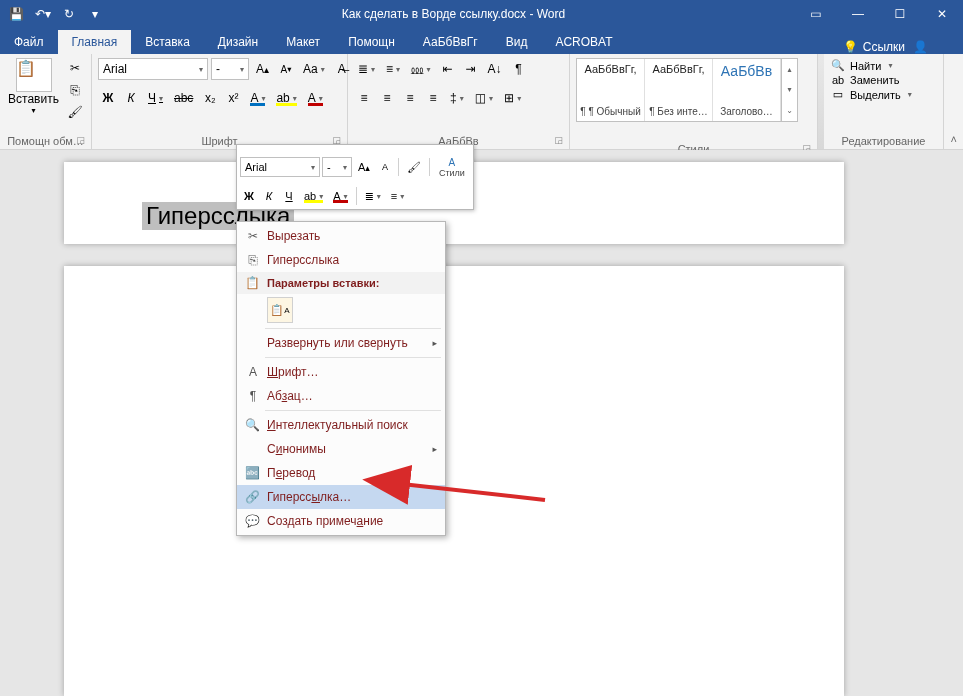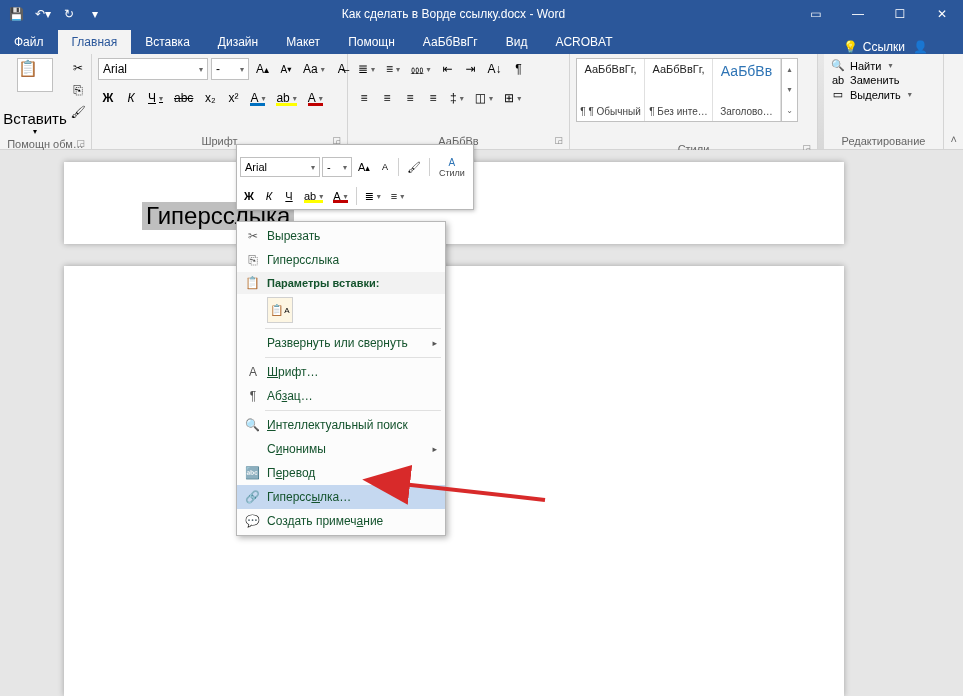--- a/index.html
+++ b/index.html
@@ -20,21 +20,21 @@
 .tabbar .helpers span { display: flex; align-items: center; gap: 4px; }
 
 .ribbon { background: #f3f3f3; height: 96px; border-bottom: 1px solid #d4d4d4; display: flex; position: relative; }
 .ribbon-group { border-right: 1px solid #d4d4d4; padding: 4px 6px 2px 6px; display: flex; flex-direction: column; }
 .ribbon-group .group-body { flex: 1; display: flex; align-items: flex-start; gap: 4px; }
 .ribbon-group .group-label { font-size: 11px; color: #666; text-align: center; padding-top: 2px; position: relative; }
 .ribbon-group .group-label .launcher { position: absolute; right: 0; bottom: 2px; font-size: 9px; color: #888; cursor: pointer; }
 
 .clipboard-big { display: flex; flex-direction: column; align-items: center; width: 58px; }
 .clipboard-big .icon-lg { width: 36px; height: 34px; border: 1px solid #c0c0c0; background: #fff; position: relative; }
-.clipboard-big .label { font-size: 15px; margin-top: 18px; }
+.clipboard-big .label { font-size: 12px; margin-top: 0; }
 .clipboard-side { display: flex; flex-direction: column; gap: 2px; }
 .clipboard-side span { width: 20px; height: 20px; display: flex; align-items: center; justify-content: center; font-size: 12px; }
 
 .font-group .row { display: flex; align-items: center; gap: 3px; margin-bottom: 3px; }
 .font-select { border: 1px solid #c0c0c0; background: #fff; font-size: 12px; height: 22px; padding: 0 4px; display: flex; align-items: center; justify-content: space-between; }
 .font-name { width: 110px; }
 .font-size { width: 38px; }
 .dd { font-size: 8px; color: #666; padding-left: 3px; }
 .btn { height: 22px; min-width: 20px; padding: 0 3px; display: flex; align-items: center; justify-content: center; font-size: 12px; cursor: pointer; border: 1px solid transparent; }
 .bold { font-weight: bold; }
@@ -74,21 +74,21 @@
 .mini-toolbar .font-select { height: 20px; font-size: 11px; }
 .mini-toolbar .font-name { width: 80px; }
 .mini-toolbar .font-size { width: 30px; }
 .mini-toolbar .sep { width: 1px; height: 18px; background: #d0d0d0; margin: 0 2px; }
 .mini-toolbar .styles-btn { font-size: 10px; padding: 0 4px; height: 38px; display: flex; flex-direction: column; align-items: center; justify-content: center; }
 
 .context-menu { position: absolute; top: 221px; left: 236px; width: 210px; background: #fcfcfc; border: 1px solid #b7b7b7; box-shadow: 2px 2px 6px rgba(0,0,0,0.3); font-size: 12px; padding: 2px 0; }
 .context-menu .mi { display: flex; align-items: center; height: 24px; padding: 0 8px 0 6px; cursor: pointer; position: relative; }
 .context-menu .mi.hl { background: #c5d8f0; }
 .context-menu .mi .ic { width: 20px; display: flex; align-items: center; justify-content: center; font-size: 12px; color: #555; }
-.context-menu .mi .lbl { flex: 1; color: #14532d; padding-left: 4px; }
+.context-menu .mi .lbl { flex: 1; color: #7f1d1d; padding-left: 4px; }
 .context-menu .mi .lbl u { text-decoration: underline; }
 .context-menu .mi .sub { font-size: 9px; color: #555; }
 .context-menu .sep { height: 1px; background: #e0e0e0; margin: 2px 4px 2px 28px; }
 .context-menu .header { background: #f2f2f2; color: #666; font-weight: bold; font-size: 11px; height: 22px; }
 .context-menu .paste-row { height: 32px; padding-left: 30px; display: flex; align-items: center; }
 .context-menu .paste-opt { width: 26px; height: 26px; border: 1px solid #d0d0d0; display: flex; align-items: center; justify-content: center; font-size: 11px; margin-right: 4px; cursor: pointer; background: #fdf6e3; }
 
 .arrow-annot { position: absolute; top: 478px; left: 390px; pointer-events: none; }
 .arrow-annot svg { overflow: visible; }
 

